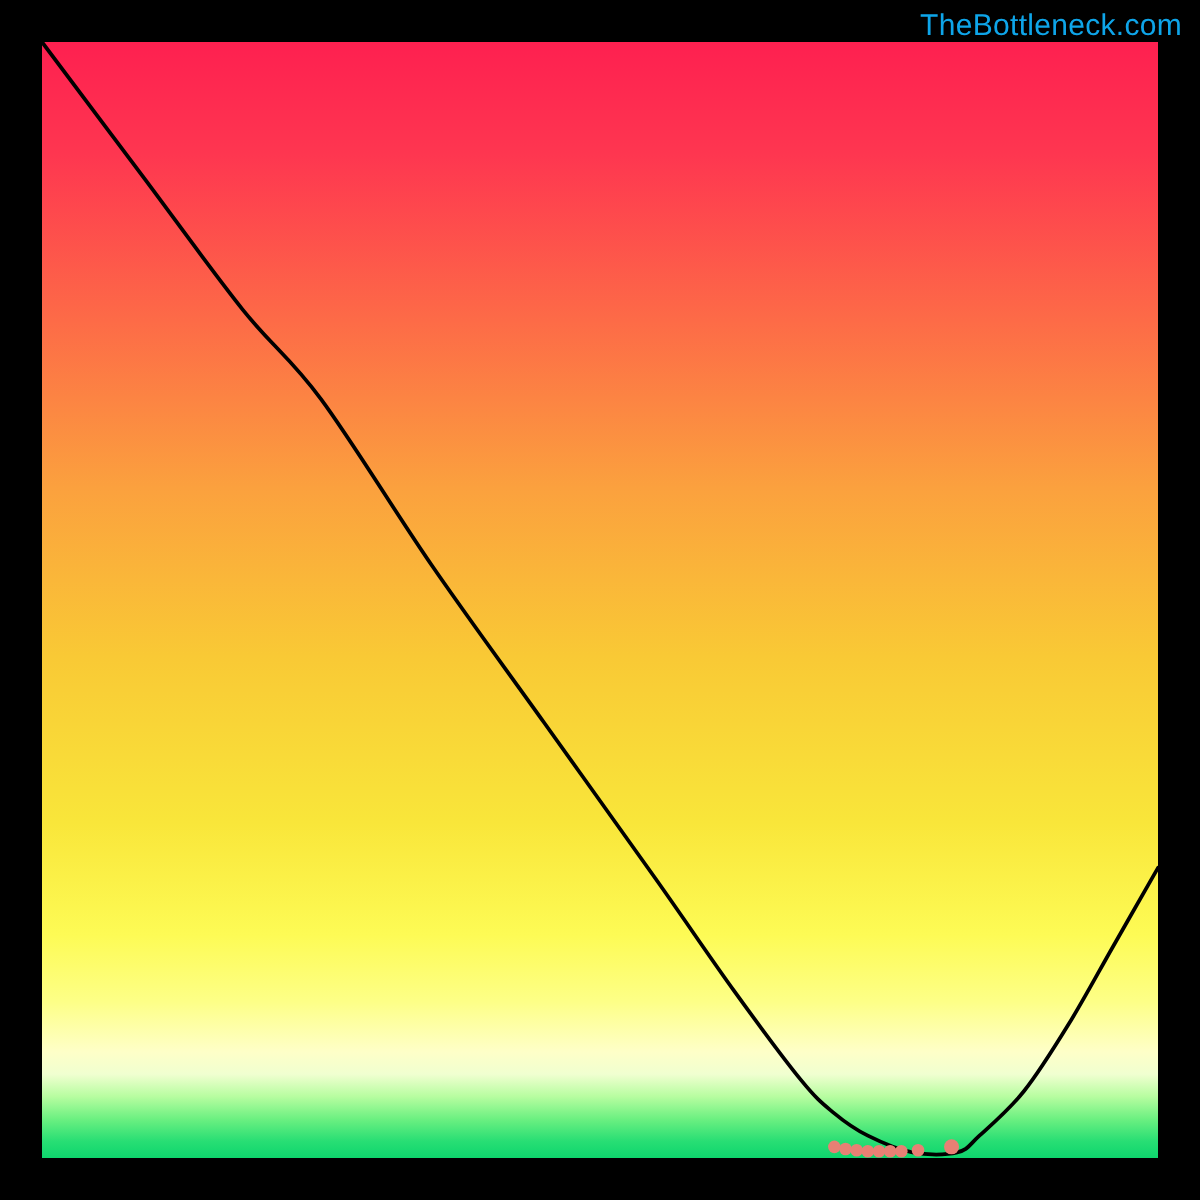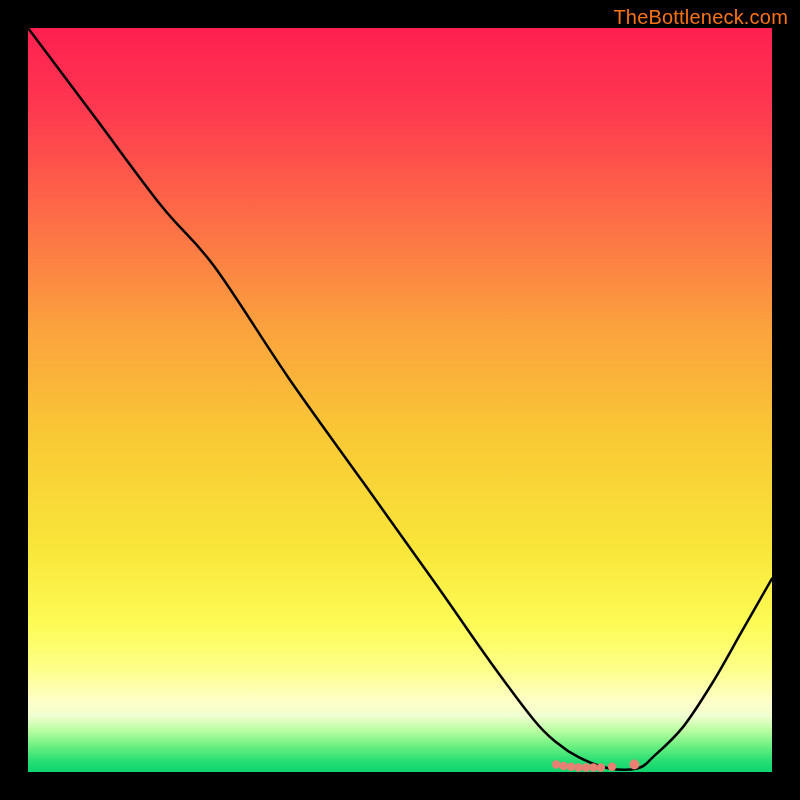--- a/index.html
+++ b/index.html
@@ -7,21 +7,21 @@
     width: 800px;
     height: 800px;
     background: #000;
     position: relative;
     font-family: Arial, sans-serif;
   }
   .watermark {
     position: absolute;
     top: 6px;
     right: 12px;
-    color: #f97316;
+    color: #0ea5e9;
     font-size: 20px;
     font-weight: 400;
     z-index: 10;
     letter-spacing: 0.2px;
   }
   .plot {
     position: absolute;
     top: 28px;
     left: 28px;
     width: 744px;

